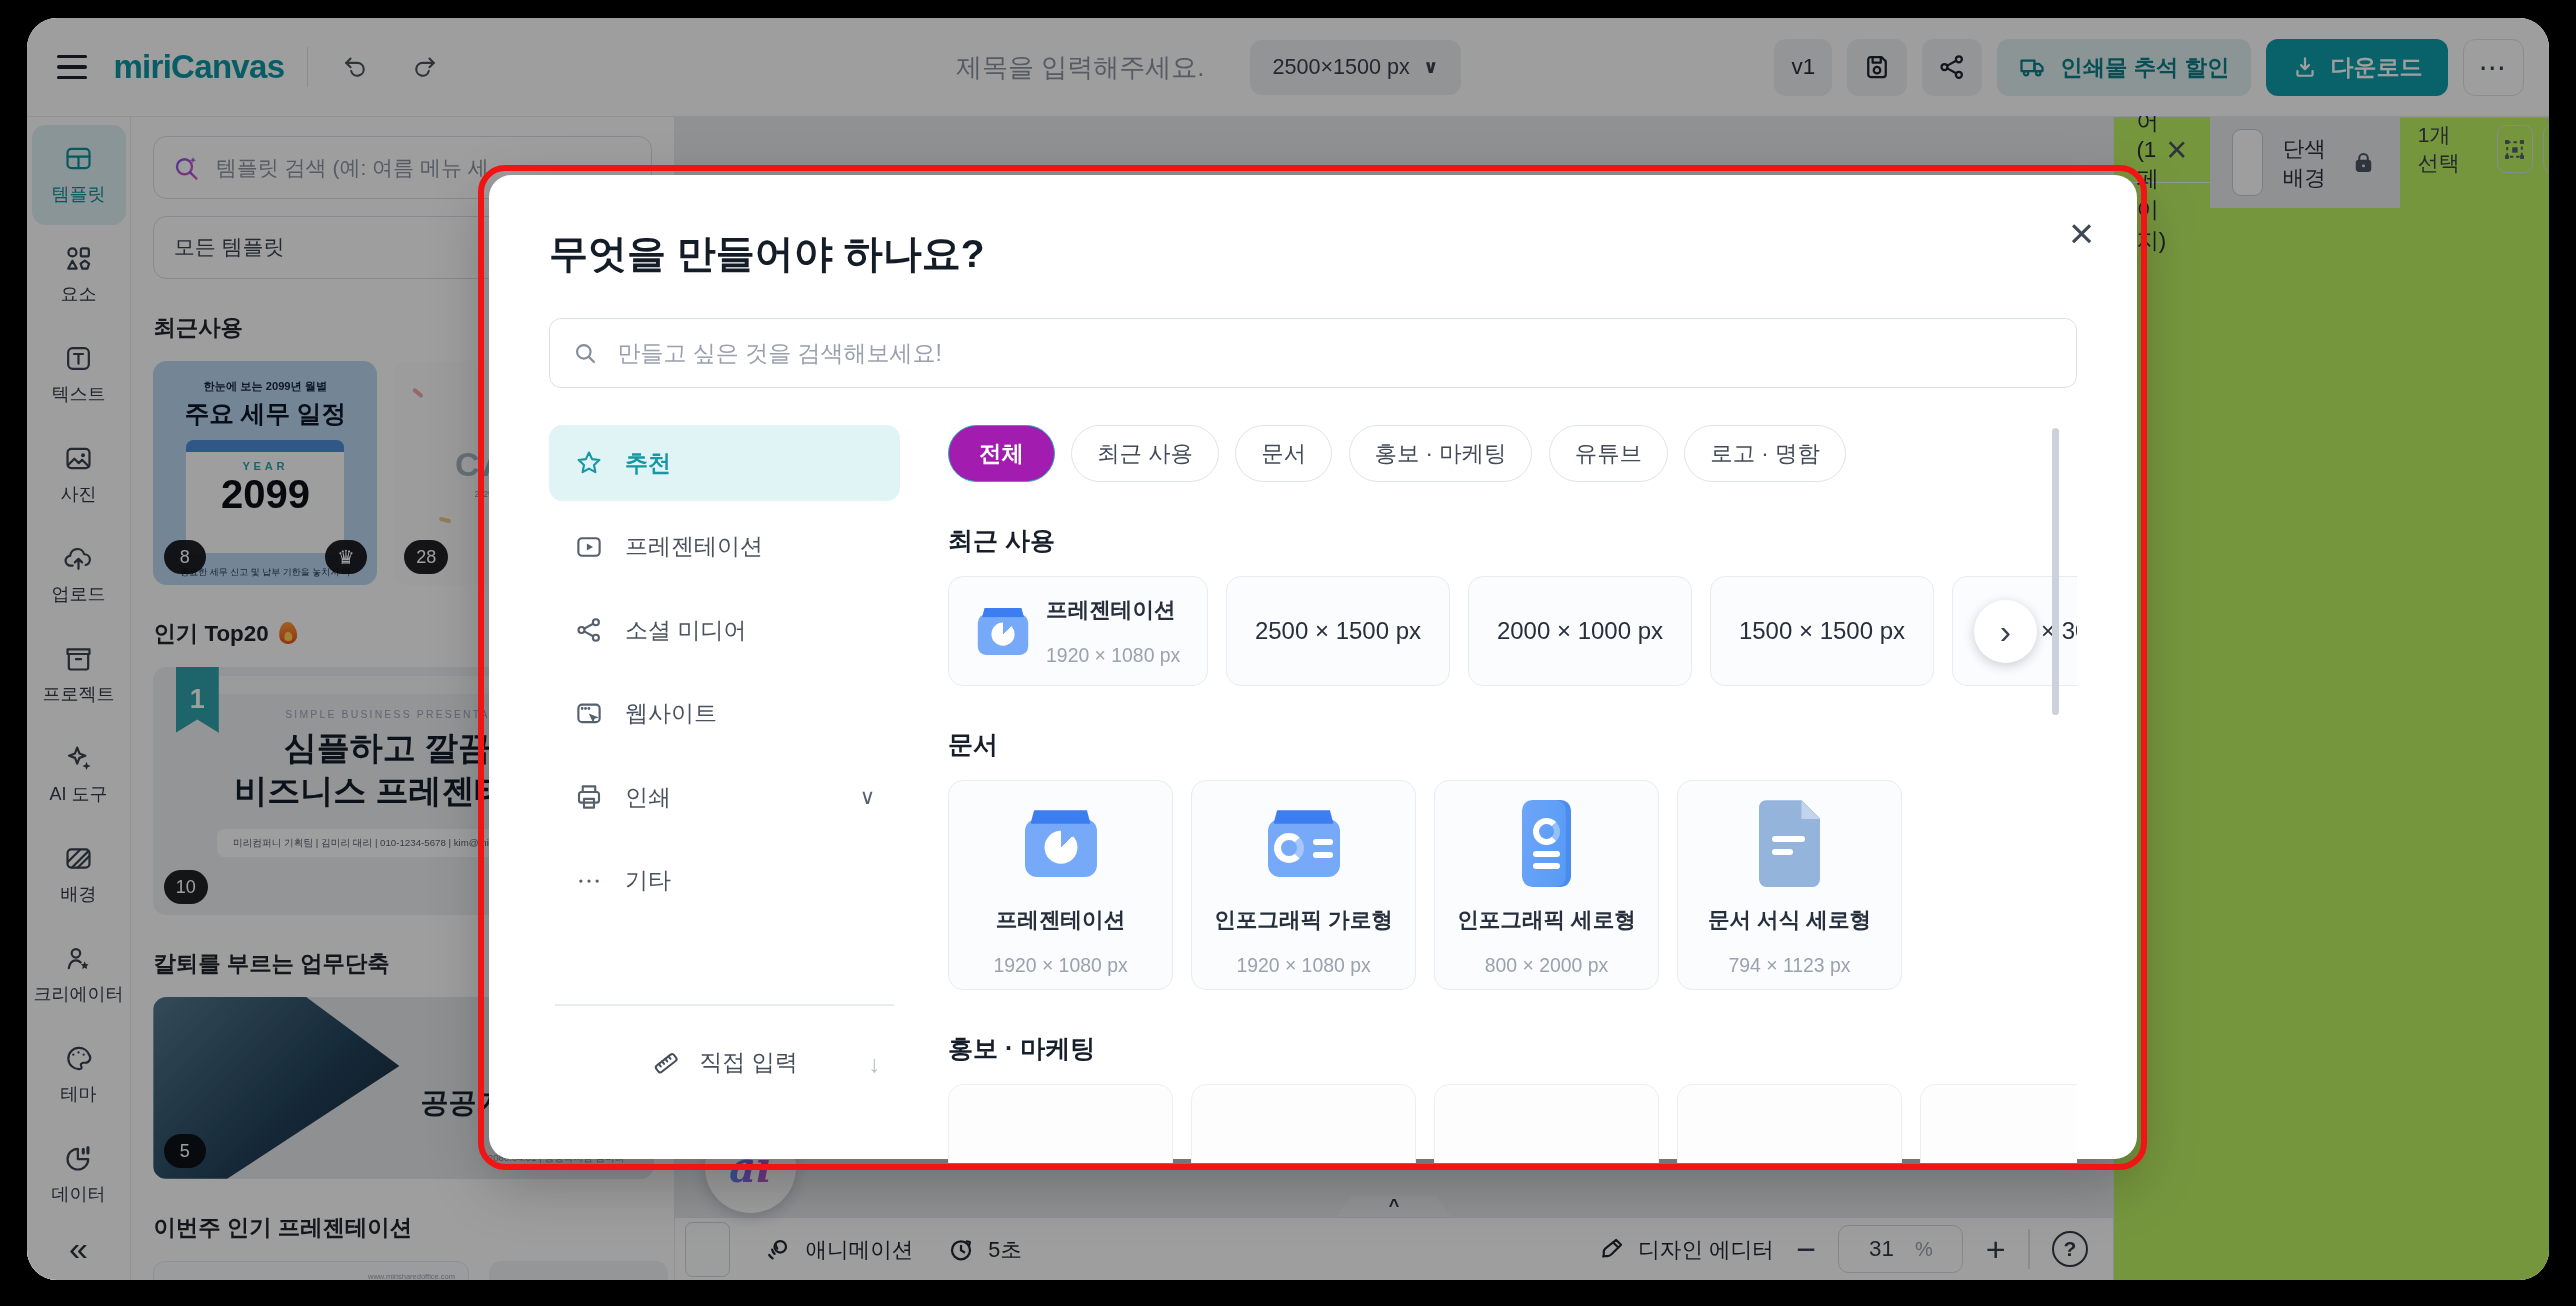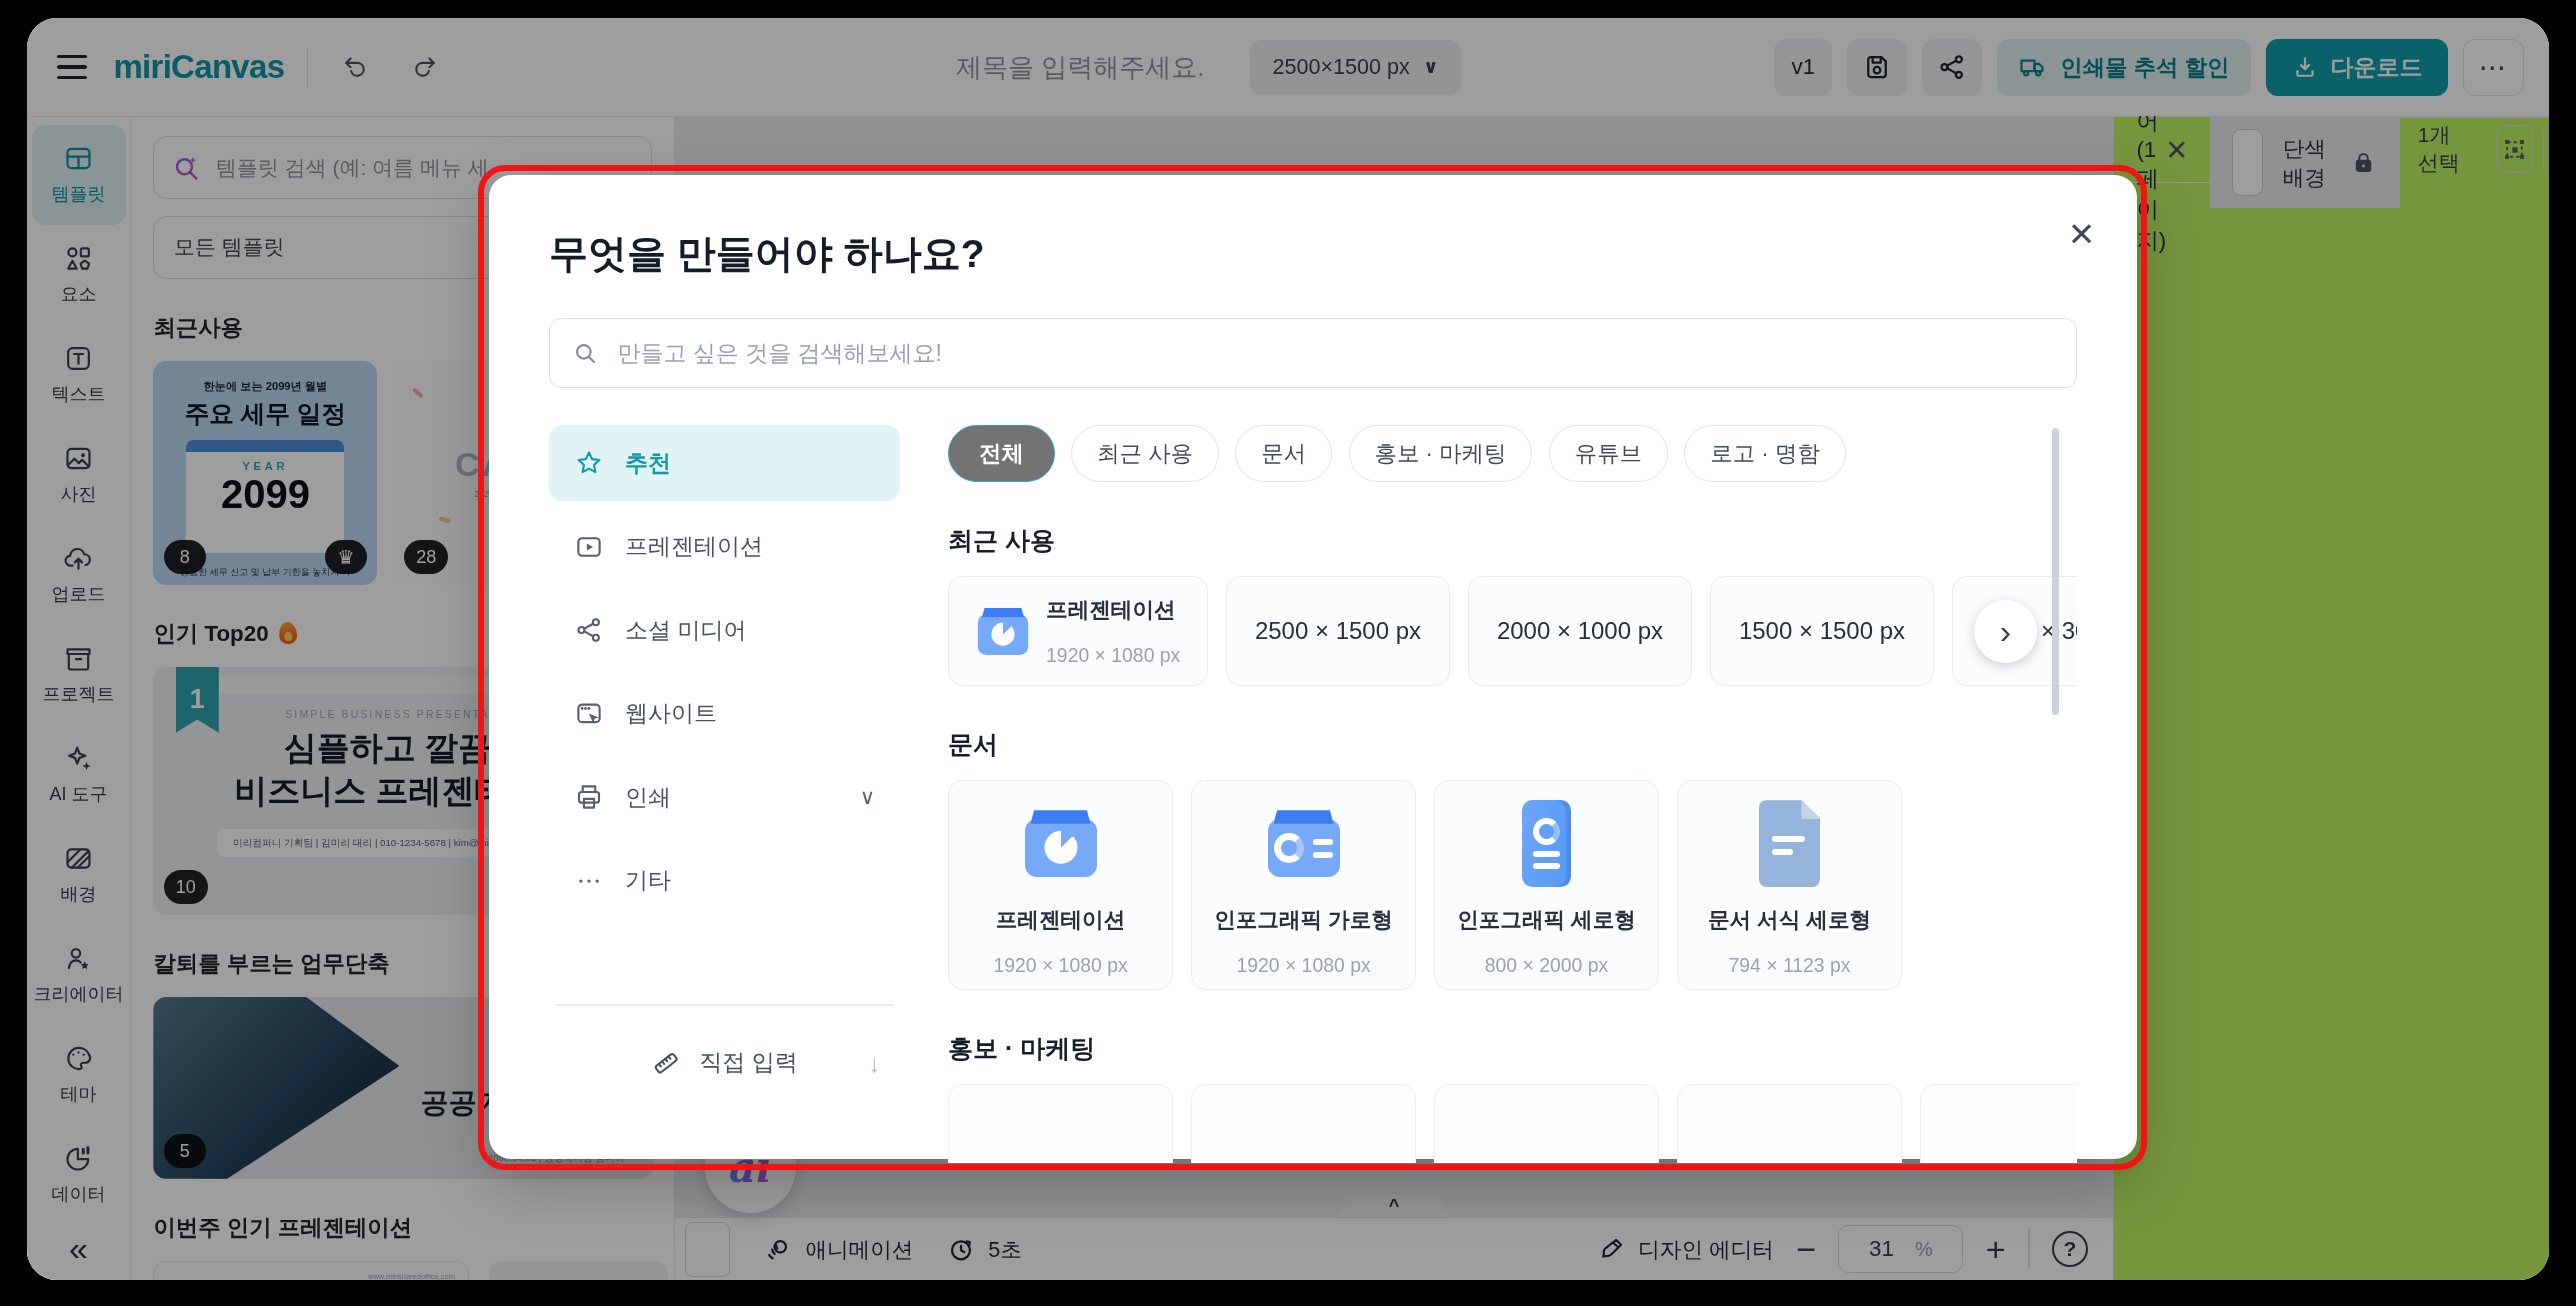--- a/index.html
+++ b/index.html
@@ -115,21 +115,21 @@
   .mni.active{background:#e1f4f5;color:#1697a3;font-weight:700}
   .mni.active svg{color:#1697a3}
   .mni .mchev{margin-left:auto;font-size:21px;color:#57606d;font-weight:400}
   .mnavdiv{height:1.5px;background:#e8ebf0;margin:78px 6px 0}
   .mdirect{height:72px;display:flex;align-items:flex-end;justify-content:center;gap:18px;font-size:23px;color:#454e5b;position:relative}
   .mdirect svg{color:#454e5b}
   .dhint{position:absolute;right:19.4px;font-size:24px;color:#b6bcc6}
   .mmain{flex:1;min-width:0;position:relative;overflow:hidden}
   .chips{display:flex;gap:16.4px;align-items:center}
   .chip{height:57px;border:1.5px solid #dfe3eb;border-radius:30px;display:flex;align-items:center;padding:0 25px;font-size:22.4px;color:#414a57;background:#fff;flex:0 0 auto}
-  .chip.active{background:#737373;border-color:#2aa6b5;color:#fff;padding:0 30px;font-weight:600}
+  .chip.active{background:#a21caf;border-color:#2aa6b5;color:#fff;padding:0 30px;font-weight:600}
   .msec{margin-top:43px;font-size:25px;font-weight:800;color:#161e29;height:30px;display:flex;align-items:center}
   .mrow{margin-top:21px;display:flex;gap:18px}
   .mcard{height:110px;border:1.5px solid #e8ebf1;background:#fbfcfe;border-radius:15px;display:flex;align-items:center;justify-content:center;font-size:24px;color:#272f3c;flex:0 0 auto}
   .mcard.first{width:260px;gap:16.4px}
   .mcard.sz{width:224px}
   .mcLabel{font-size:21.6px;font-weight:600;color:#272f3c}
   .mcSize{font-size:19.4px;color:#9aa2b0;margin-top:20px}
   .nextbtn{position:absolute;top:175px;right:40px;width:63px;height:63px;border-radius:50%;background:#fff;box-shadow:0 3px 12px rgba(10,20,40,.2);display:flex;align-items:center;justify-content:center;font-size:34px;color:#39424e;z-index:5}
   .dcard{width:225px;height:210px;border:1.5px solid #e8ebf1;background:#fbfcfe;border-radius:15px;display:flex;flex-direction:column;align-items:center;justify-content:center;flex:0 0 auto}
   .dicon{height:101px;display:flex;align-items:center;justify-content:center;margin-bottom:10.4px}

